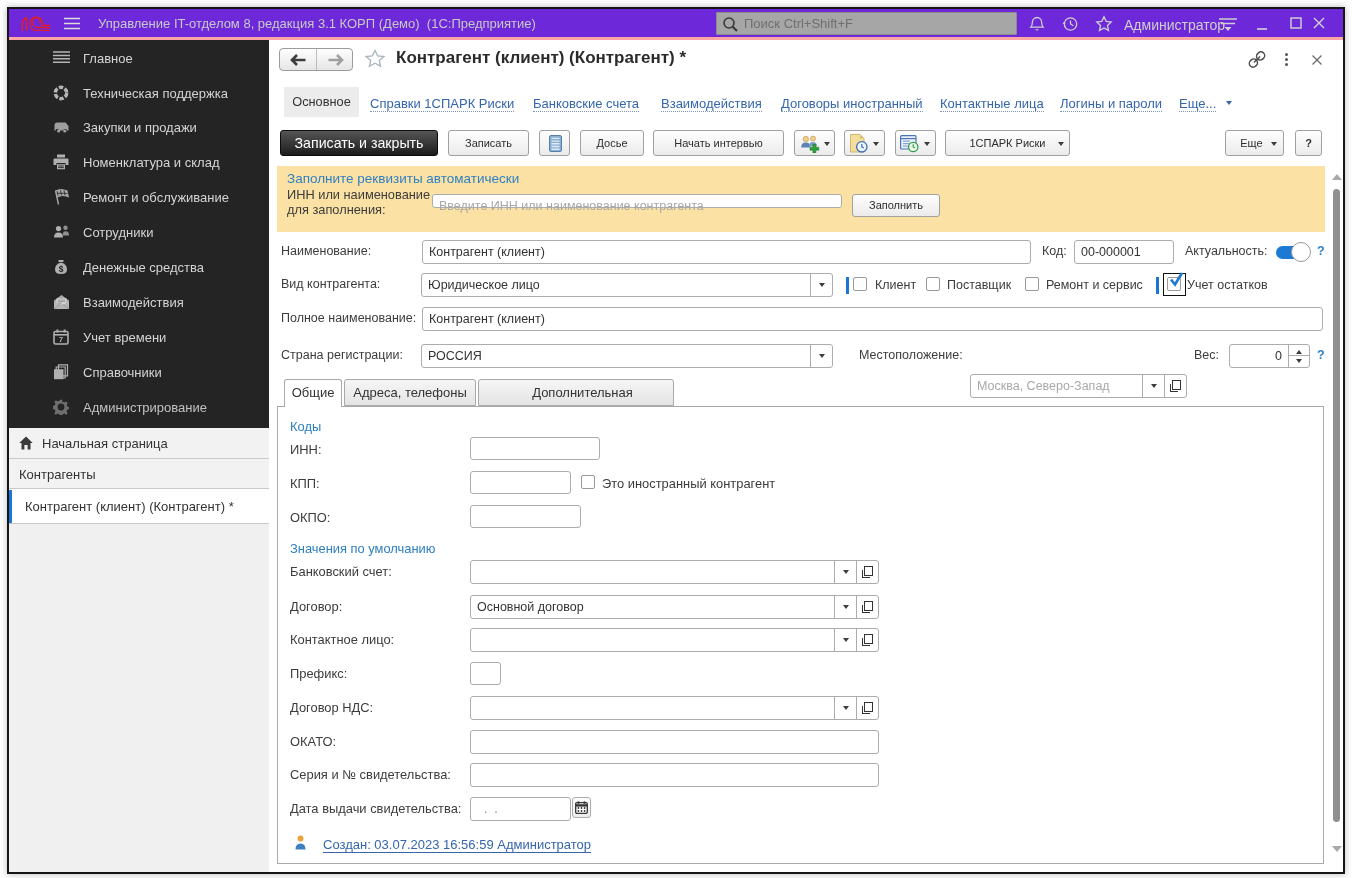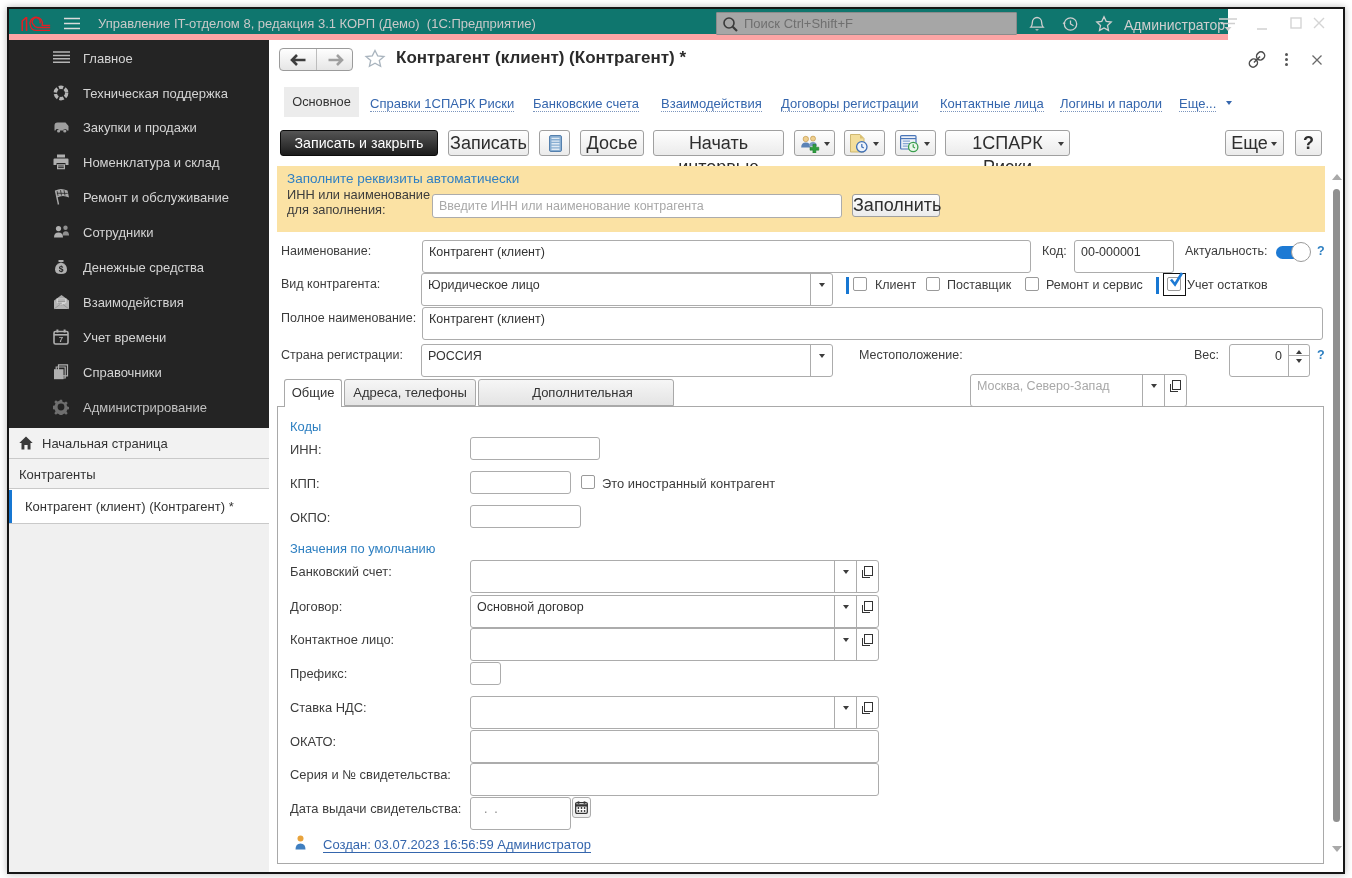--- a/index.html
+++ b/index.html
@@ -1,45 +1,45 @@
 <!DOCTYPE html>
 <html lang="ru"><head>
 <meta charset="utf-8">
 <style>
 * { margin:0; padding:0; box-sizing:border-box; }
 html,body { width:1352px; height:878px; background:#fff; font-family:"Liberation Sans", sans-serif; overflow:hidden; }
 #win { position:absolute; left:7px; top:7px; width:1338px; height:867px; border:2px solid #161616; background:#fff; box-shadow:0 0 7px rgba(0,0,0,.28); }
 
-#tbar { position:absolute; left:0; top:0; width:1219px; height:31px; background:#0f766e; border-bottom:6px solid #fca5a5; }
+#tbar { position:absolute; left:0; top:0; width:1334px; height:31px; background:#6d28d9; border-bottom:3px solid #fca5a5; }
 #tbar .ttext { position:absolute; left:89px; top:7px; font-size:13px; color:#c9c9c9; white-space:nowrap; }
 #search { position:absolute; left:707px; top:3px; width:301px; height:23px; background:#a6a6a6; border:1px solid #8b8b8b; border-radius:1px; }
 #search .ph { position:absolute; left:27px; top:3px; font-size:13px; color:#6f6f6f; }
 .ticon { position:absolute; top:0; }
 #tbar .adm { position:absolute; left:1115px; top:8px; font-size:14px; color:#cecece; }
 
 #sbdark { position:absolute; left:0; top:31px; width:260px; height:388px; background:#242424; }
 #sblight { position:absolute; left:0; top:419px; width:260px; height:444px; background:#f0f0f0; }
 .mi { position:absolute; left:0; width:260px; height:35px;margin-left:29px; }
 .mi .mtxt { position:absolute; left:45px; top:10px; font-size:13px; color:#d4d4d4; white-space:nowrap; }
 .mi svg { position:absolute; left:15px; top:9px; }
 .srow { position:absolute; left:0; width:260px; border-bottom:1px solid #c9c9c9; background:#f2f2f2; }
 .srow .stxt { position:absolute; font-size:13px; color:#333; white-space:nowrap; }
 
 #main { position:absolute; left:260px; top:31px; width:1074px; height:832px; background:#fff; font-size:13px; }
-.inp { position:absolute; height:33px; background:#fff; border:1px solid #acacac; border-radius:3px; font-size:12.5px; color:#333; }
+.inp { position:absolute; height:24px; background:#fff; border:1px solid #acacac; border-radius:3px; font-size:12.5px; color:#333; }
 .combo1::before, .combo3::before { content:""; position:absolute; right:21px; top:0; width:1px; height:100%; background:#acacac; }
 .combo3::before { right:43px; box-shadow:22px 0 0 #acacac; }
 .combo1::after, .combo3::after { content:""; position:absolute; right:7px; top:9px; width:0; height:0; border-left:3.5px solid transparent; border-right:3.5px solid transparent; border-top:4.5px solid #3c3c3c; }
 .combo3::after { right:29px; }
 .opn { position:absolute; right:4px; top:5px; width:13px; height:13px; }
 .opn::before { content:""; position:absolute; right:1px; top:0; width:7.5px; height:7.5px; border:1.2px solid #333; }
 .opn::after { content:""; position:absolute; left:1px; top:3.5px; width:7px; height:7px; border-left:1.2px solid #333; border-bottom:1.2px solid #333; }
 .inp .txt { position:absolute; left:6px; top:3.5px; white-space:nowrap; }
 .ph2 { color:#a8a8a8; }
-.btn { position:absolute; height:26px; background:linear-gradient(#fefefe,#ebebeb); border:1px solid #a0a0a0; border-radius:3px; font-size:18px; color:#2e2e2e; text-align:center; line-height:24px; }
+.btn { position:absolute; height:26px; background:linear-gradient(#fefefe,#ebebeb); border:1px solid #a0a0a0; border-radius:3px; font-size:11px; color:#2e2e2e; text-align:center; line-height:24px; }
 .lbl { position:absolute; font-size:12.5px; color:#3c3c3c; white-space:nowrap; }
 .blue { color:#2d7fc1; }
 .lnk { position:absolute; color:#3566ad; text-decoration:none; border-bottom:1px dotted #7b95bd; font-size:13px; white-space:nowrap; }
 .cb { position:absolute; width:14px; height:14px; background:#fff; border:1px solid #9a9a9a; border-radius:2px; }
 .csep { position:absolute; top:0; width:1px; height:100%; background:#acacac; }
 .dna { position:absolute; width:0; height:0; border-left:3.5px solid transparent; border-right:3.5px solid transparent; border-top:4.5px solid #3c3c3c; }
 .bbar { position:absolute; width:3px; background:#1777d2; }
 .panel .lbl { font-size:12.9px; }
 .tabx { position:absolute; top:0; height:27px; border:1px solid #a9a9a9; border-radius:3px 3px 0 0; background:linear-gradient(#f6f6f6,#e4e4e4); text-align:center; font-size:13px; color:#333; line-height:25px; }
 </style>
@@ -230,21 +230,21 @@
     <div style="width:3px;height:3px;border-radius:50%;background:#555;"></div>
   </div>
   <svg style="position:absolute;left:1043px;top:15px;" width="10" height="10" viewBox="0 0 10 10">
         <path d="M0.5 0.5 L9.5 9.5 M9.5 0.5 L0.5 9.5" stroke="#6a6a6a" stroke-width="1.3"></path>
       </svg>
 
   <div style="position:absolute;left:15px;top:47px;width:75px;height:30px;background:#ececec;text-align:center;line-height:30px;color:#333;font-size:12.8px;">Основное</div>
   <a class="lnk" style="left:101px;top:56px;">Справки 1СПАРК Риски</a>
   <a class="lnk" style="left:264px;top:56px;">Банковские счета</a>
   <a class="lnk" style="left:392px;top:56px;">Взаимодействия</a>
-  <a class="lnk" style="left:512px;top:56px;">Договоры регистрации</a>
+  <a class="lnk" style="left:512px;top:56px;">Договоры иностранный</a>
   <a class="lnk" style="left:671px;top:56px;">Контактные лица</a>
   <a class="lnk" style="left:791px;top:56px;">Логины и пароли</a>
   <a class="lnk" style="left:910px;top:56px;">Еще...</a>
   <div class="dna" style="left:957px;top:61px;border-top-color:#3566ad;"></div>
 
   <div class="btn" style="left:11px;top:90px;width:158px;background:linear-gradient(#555,#1c1c1c);border-color:#0c0c0c;color:#fff;font-size:14.2px;">Записать и закрыть</div>
   <div class="btn" style="left:179px;top:90px;width:81px;">Записать</div>
   <div class="btn" style="left:270px;top:90px;width:31px;">
     <svg style="position:absolute;left:9px;top:4px;" width="13" height="17" viewBox="0 0 13 17">
           <rect x="0.5" y="0.5" width="12" height="16" rx="1.5" fill="#88aed2" stroke="#5580ad" stroke-width="1"></rect>
@@ -288,21 +288,21 @@
     <div class="dna" style="left:112px;top:11px;border-top-width:4px;"></div>
   </div>
   <div class="btn" style="left:956px;top:90px;width:59px;">Еще&nbsp;&nbsp;
     <div class="dna" style="left:45px;top:11px;border-top-width:4px;"></div>
   </div>
   <div class="btn" style="left:1026px;top:90px;width:27px;font-weight:bold;">?</div>
 
   <div style="position:absolute;left:8px;top:126px;width:1048px;height:66px;background:#fbe2a4;">
     <div style="position:absolute;left:10px;top:5px;font-size:13.5px;color:#2e7fc3;">Заполните реквизиты автоматически</div>
     <div style="position:absolute;left:10px;top:21px;font-size:12.8px;color:#3c3c3c;line-height:15px;">ИНН или наименование<br>для заполнения:</div>
-    <div class="inp" style="left:155px;top:28px;width:410px;height:24px;">
+    <div class="inp" style="left:155px;top:28px;width:410px;height:14px;">
           <div class="txt ph2">Введите ИНН или наименование контрагента</div>
         </div>
     <div class="btn" style="left:575px;top:28px;width:88px;height:23px;line-height:21px;">Заполнить</div>
   </div>
 
   <div class="lbl" style="left:12px;top:204px;">Наименование:</div>
   <div class="inp" style="left:153px;top:200px;width:609px;">
         <div class="txt">Контрагент (клиент)</div>
       </div>
   <div class="lbl" style="left:773px;top:204px;">Код:</div>
@@ -380,21 +380,21 @@
     <div class="inp combo3" style="left:192px;top:188px;width:409px;">
           <div class="txt">Основной договор</div>
           <i class="opn"></i>
         </div>
     <div class="lbl" style="left:12px;top:225px;">Контактное лицо:</div>
     <div class="inp combo3" style="left:192px;top:221px;width:409px;">
           <i class="opn"></i>
         </div>
     <div class="lbl" style="left:12px;top:259px;">Префикс:</div>
     <div class="inp" style="left:192px;top:255px;width:31px;height:23px;"></div>
-    <div class="lbl" style="left:12px;top:293px;">Ставка НДС:</div>
+    <div class="lbl" style="left:12px;top:293px;">Договор НДС:</div>
     <div class="inp combo3" style="left:192px;top:289px;width:409px;">
           <i class="opn"></i>
         </div>
     <div class="lbl" style="left:12px;top:327px;">ОКАТО:</div>
     <div class="inp" style="left:192px;top:323px;width:409px;"></div>
     <div class="lbl" style="left:12px;top:360px;">Серия и № свидетельства:</div>
     <div class="inp" style="left:192px;top:356px;width:409px;"></div>
     <div class="lbl" style="left:12px;top:394px;">Дата выдачи свидетельства:</div>
     <div class="inp" style="left:192px;top:390px;width:101px;">
           <div class="txt" style="color:#888;">&nbsp;&nbsp;.&nbsp;&nbsp;.</div>

